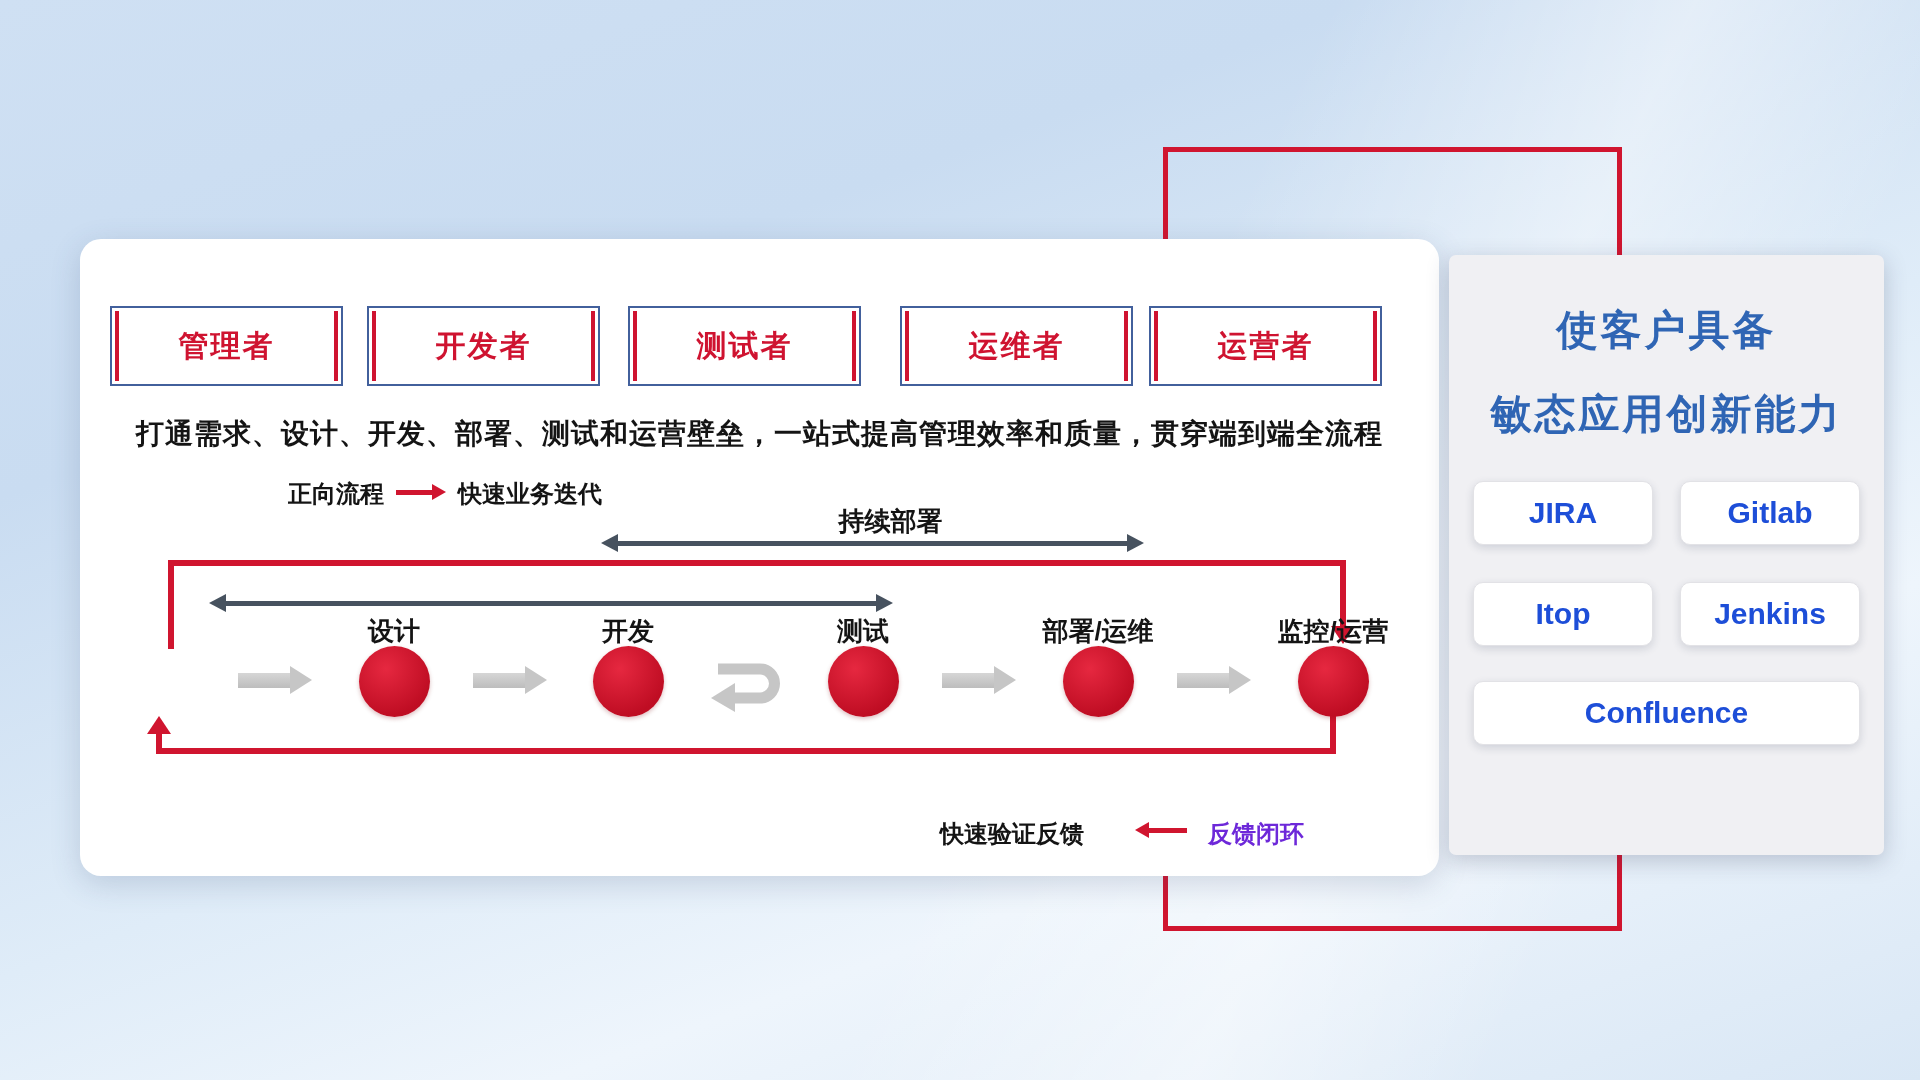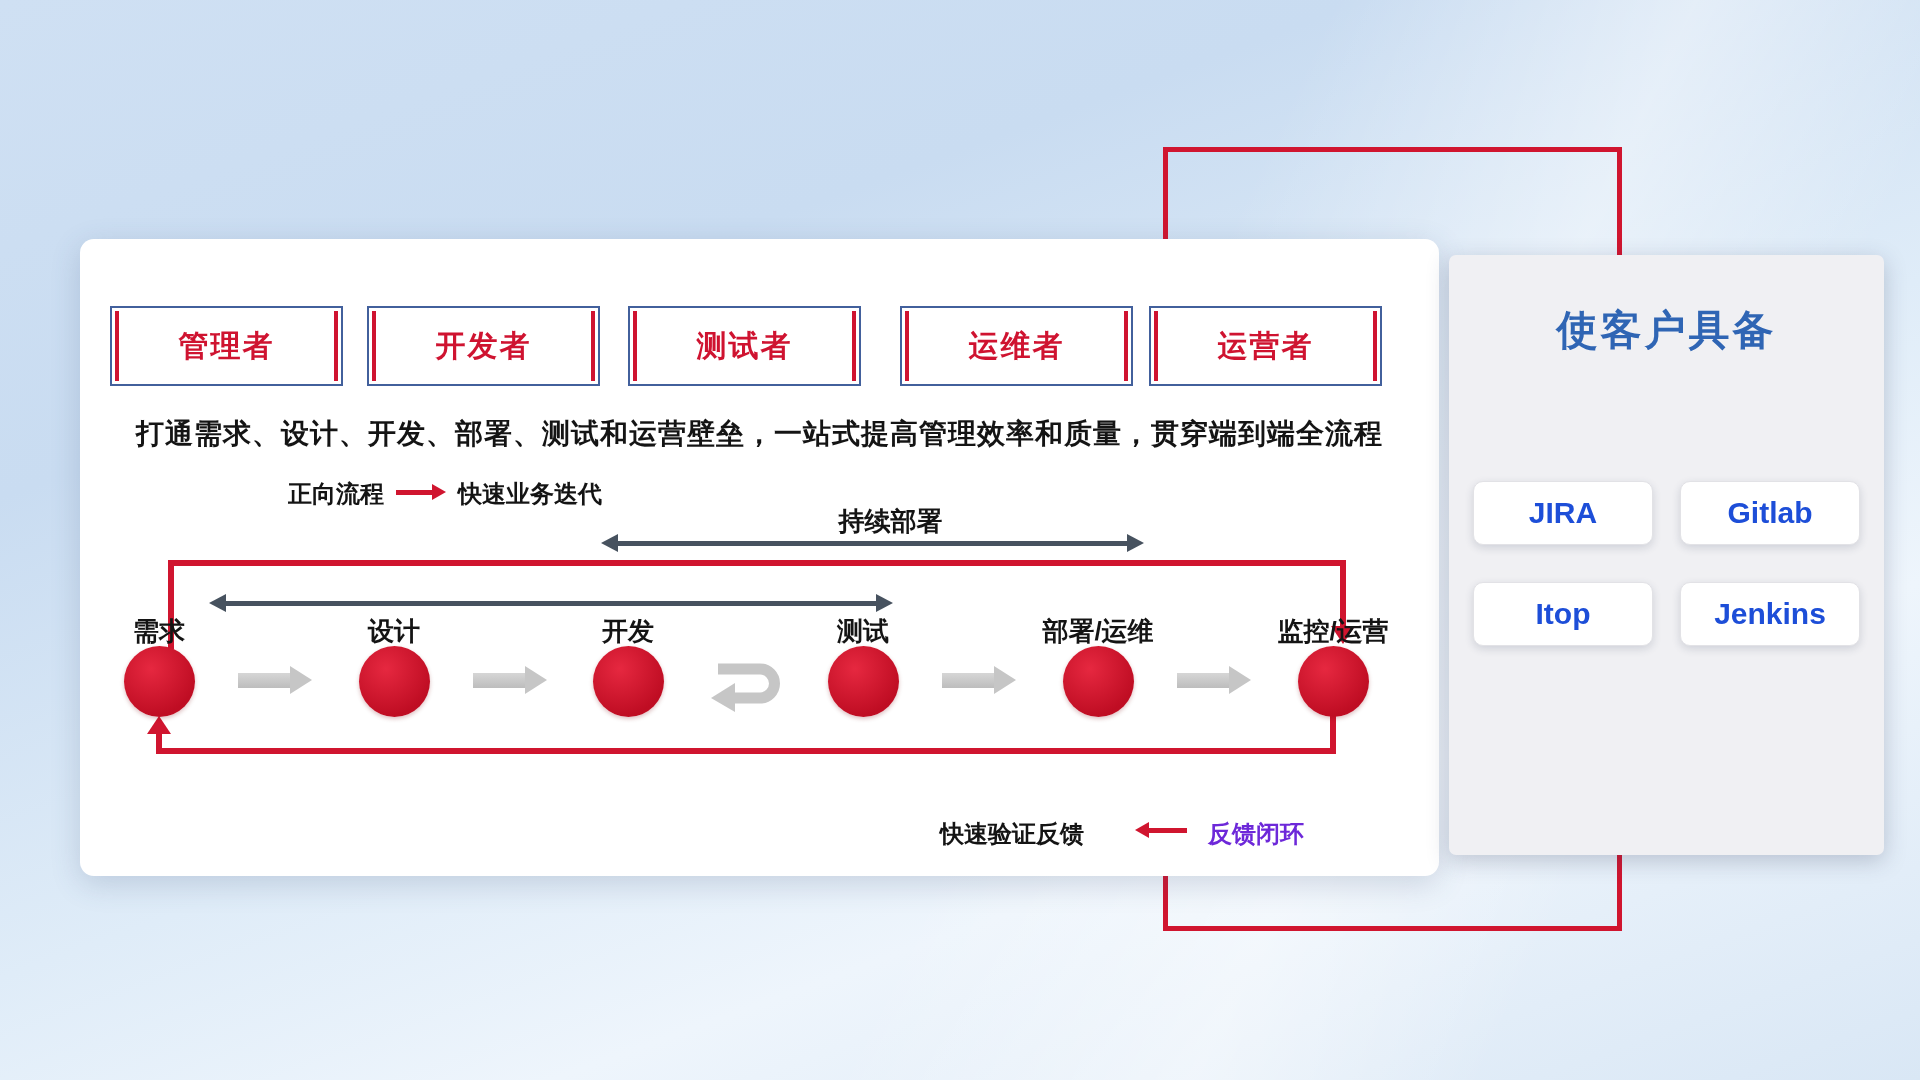--- a/index.html
+++ b/index.html
@@ -14,21 +14,21 @@
 
   
   .red-frame {
     position:absolute; left:1163px; top:147px; width:459px; height:784px;
     border:5px solid #d0152f; z-index:1;
   }
 
   
   .main-panel {
     position:absolute; left:80px; top:239px; width:1359px; height:637px;
-    background:#ffffff; border-radius:14px;
+    background:#ffffff; border-radius:21px;
     box-shadow:0 8px 30px rgba(60,80,120,0.20);
     z-index:2;
   }
 
   
   .role-box {
     position:absolute; top:67px; width:233px; height:80px;
     border:2px solid #42609c; background:#fff;
     display:flex; align-items:center; justify-content:center;
   }
@@ -152,24 +152,20 @@
     <div class="cd-label">持续部署</div>
     <div class="dbl-arrow cd-arrow"></div>
 
     <div class="rseg" style="left:88px; top:321px; width:6px; height:89px;"></div>
     <div class="rseg" style="left:88px; top:321px; width:1178px; height:6px;"></div>
     <div class="rseg" style="left:1260px; top:321px; width:6px; height:66px;"></div>
     <div class="rhead" style="left:1251px; top:387px; border-left:12px solid transparent; border-right:12px solid transparent; border-top:18px solid #d0152f;"></div>
 
     <div class="dbl-arrow agile-arrow"></div>
 
-    <div class="node" style="left:9px">
-      <div class="node-label">需求</div>
-      <div class="node-circle"></div>
-    </div>
     <div class="node" style="left:244px">
       <div class="node-label">设计</div>
       <div class="node-circle"></div>
     </div>
     <div class="node" style="left:478px">
       <div class="node-label">开发</div>
       <div class="node-circle"></div>
     </div>
     <div class="node" style="left:713px">
       <div class="node-label">测试</div>
@@ -200,20 +196,22 @@
     <div class="rhead" style="left:67px; top:477px; border-left:12px solid transparent; border-right:12px solid transparent; border-bottom:18px solid #d0152f;"></div>
 
     <span class="fb-desc">快速验证反馈</span>
     <span class="red-arrow-left"></span>
     <span class="fb-label">反馈闭环</span>
 
   </div>
 
   <div class="side-panel">
     <div class="side-title l1">使客户具备</div>
+    <div class="side-title l2">敏态应用创新能力</div>
 
     <div class="tool-btn" style="left:24px;  top:226px; width:180px;">JIRA</div>
     <div class="tool-btn" style="left:231px; top:226px; width:180px;">Gitlab</div>
     <div class="tool-btn" style="left:24px;  top:327px; width:180px;">Itop</div>
     <div class="tool-btn" style="left:231px; top:327px; width:180px;">Jenkins</div>
+    <div class="tool-btn" style="left:24px;  top:426px; width:387px;">Confluence</div>
   </div>
 
 </div>
 
 </body></html>

